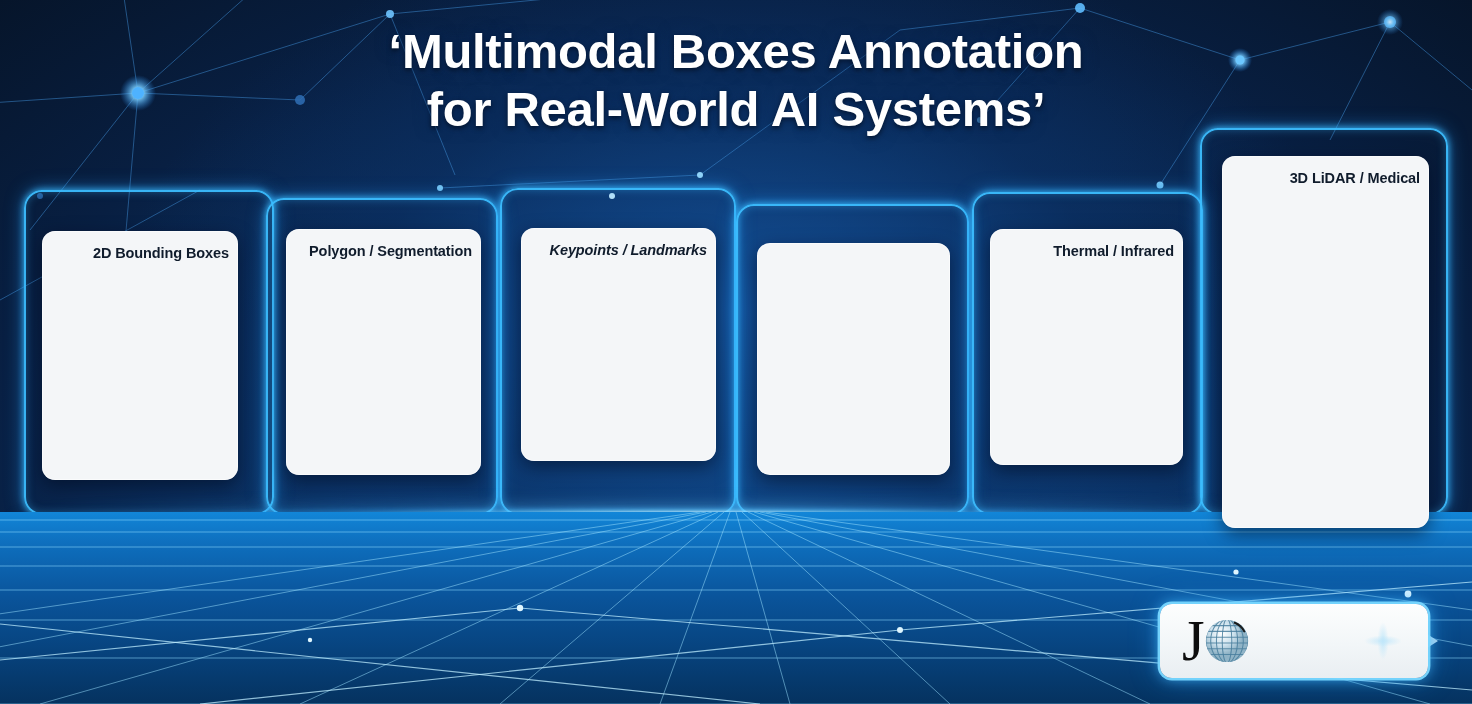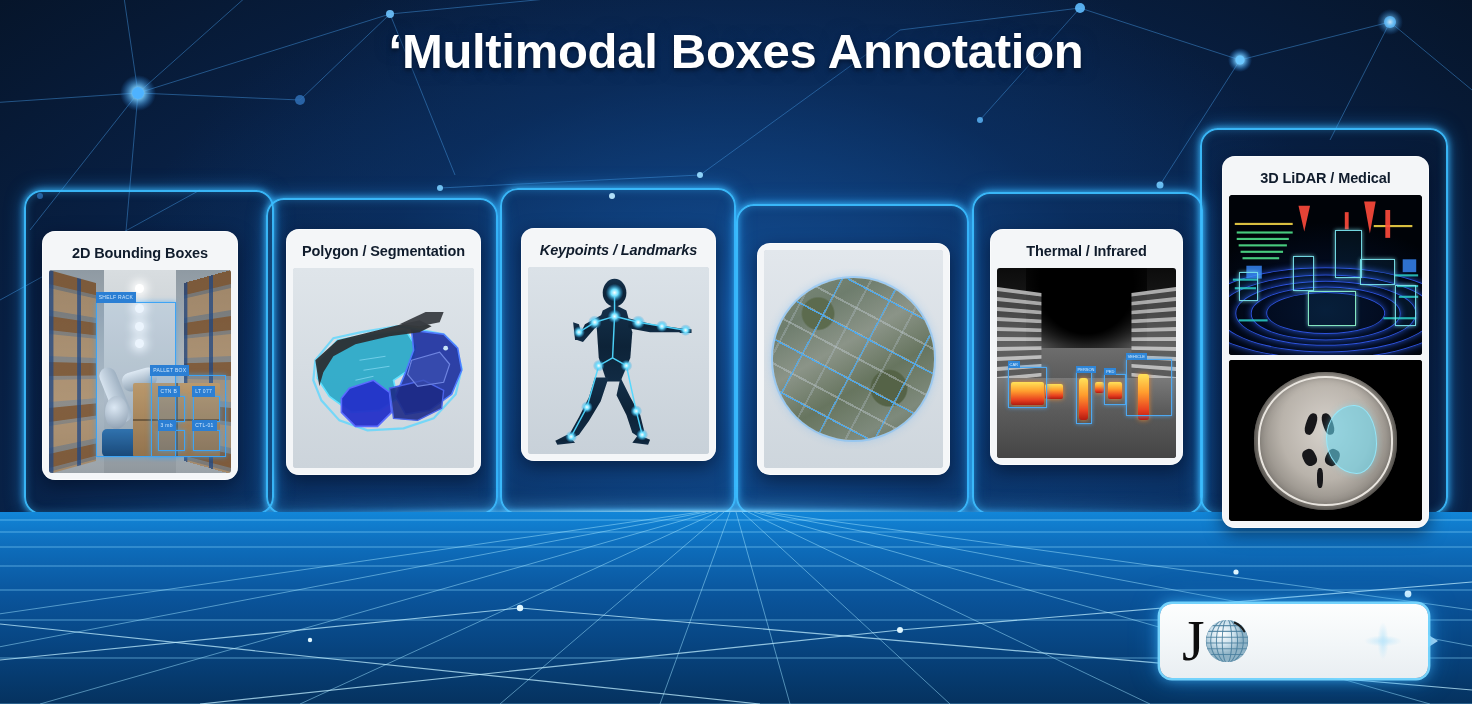--- a/index.html
+++ b/index.html
@@ -68,20 +68,21 @@
   
   .card {
     position: absolute;
     background: #f4f6f8;
     border-radius: 13px;
     padding: 7px;
     box-shadow: 0 6px 18px rgba(0,10,30,0.55), 0 0 0 1px rgba(255,255,255,0.5) inset;
     display: flex;
     flex-direction: column;
     overflow: hidden;
+    align-items: flex-end;
   }
   .card-title {
     text-align: center;
     color: #101c2c;
     font-weight: bold;
     font-size: 14.5px;
     line-height: 1;
     padding: 8px 2px 9px 2px;
     letter-spacing: -0.1px;
     white-space: nowrap;
@@ -324,20 +325,21 @@
         <circle cx="900" cy="118" r="3"></circle>
         <circle cx="1408" cy="82" r="3.4"></circle>
         <circle cx="1236" cy="60" r="2.6"></circle>
         <circle cx="310" cy="128" r="2.2"></circle>
       </g>
     </svg>
   </div>
 
   <div class="title">
     <span>‘Multimodal Boxes Annotation</span>
+    <span class="l2">for Real-World AI Systems’</span>
   </div>
 
   <div class="card" style="left:42px; top:231px; width:196px; height:249px;">
     <div class="card-title">2D Bounding Boxes</div>
     <div class="card-body">
       <div class="wh">
         <div class="hall"></div>
         <div class="rackL"></div>
         <div class="rackR"></div>
         <div class="lamp" style="left:47%; top:7%;"></div>

